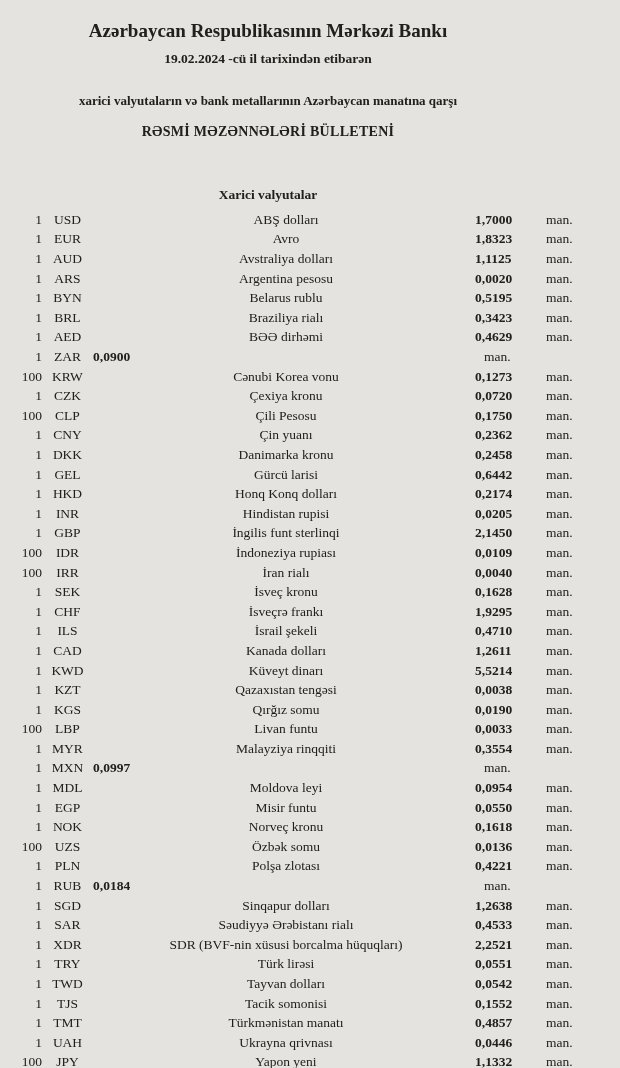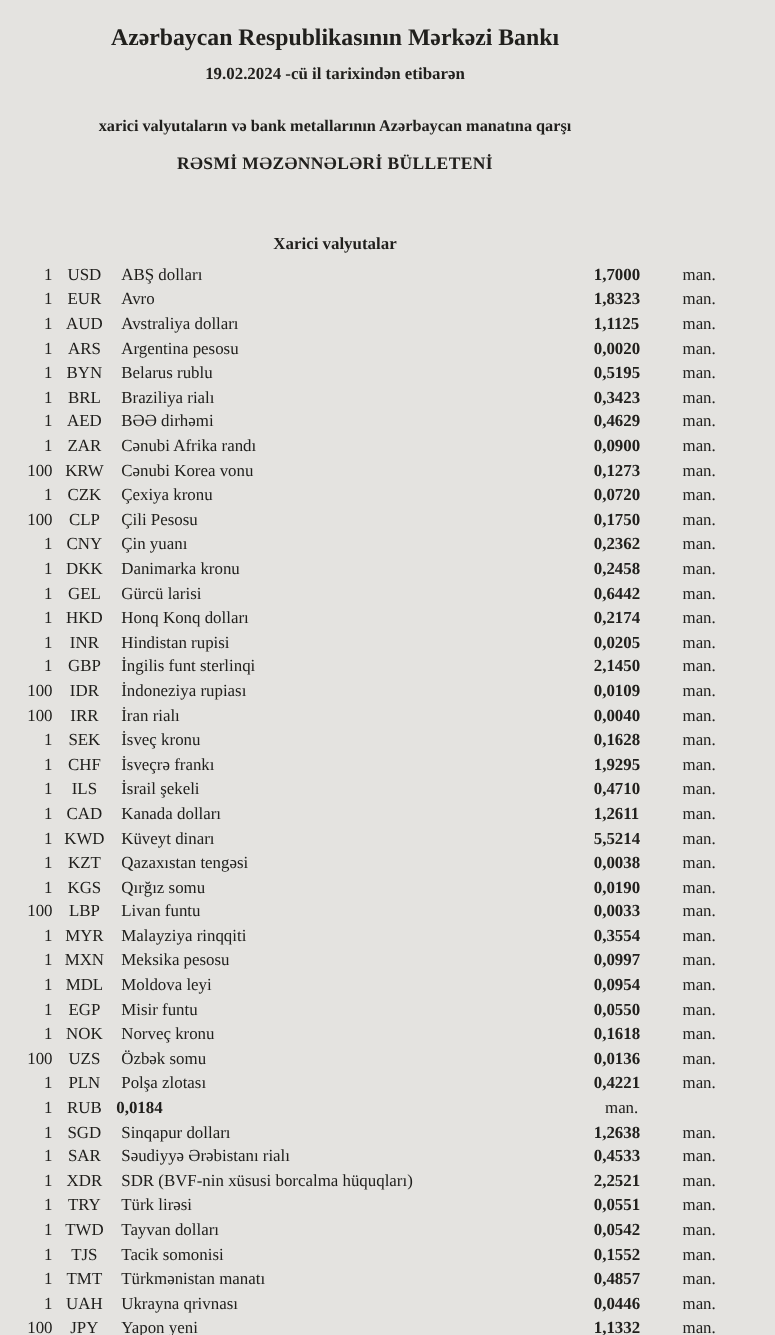--- a/index.html
+++ b/index.html
@@ -61,21 +61,21 @@
     font-size: 13.5px;
   }
   .cell-qty {
     text-align: right;
   }
   .cell-code {
     text-align: center;
   }
   .cell-name {
     padding-left: 4px;
-    text-align: left;
+    text-align: center;
     white-space: nowrap;
     overflow: hidden;
   }
   .cell-rate {
     text-align: left;
     font-weight: bold;
   }
   .cell-unit {
     text-align: left;
     padding-left: 9px;
@@ -148,21 +148,20 @@
     <span class="cell-qty">1</span>
     <span class="cell-code">AED</span>
     <span class="cell-name">BƏƏ dirhəmi</span>
     <span class="cell-rate">0,4629</span>
     <span class="cell-unit">man.</span>
   </div>
 
   <div class="rate-row">
     <span class="cell-qty">1</span>
     <span class="cell-code">ZAR</span>
-    <span class="cell-name">Cənubi Afrika randı</span>
     <span class="cell-rate">0,0900</span>
     <span class="cell-unit">man.</span>
   </div>
 
   <div class="rate-row">
     <span class="cell-qty">100</span>
     <span class="cell-code">KRW</span>
     <span class="cell-name">Cənubi Korea vonu</span>
     <span class="cell-rate">0,1273</span>
     <span class="cell-unit">man.</span>
@@ -316,21 +315,20 @@
     <span class="cell-qty">1</span>
     <span class="cell-code">MYR</span>
     <span class="cell-name">Malayziya rinqqiti</span>
     <span class="cell-rate">0,3554</span>
     <span class="cell-unit">man.</span>
   </div>
 
   <div class="rate-row">
     <span class="cell-qty">1</span>
     <span class="cell-code">MXN</span>
-    <span class="cell-name">Meksika pesosu</span>
     <span class="cell-rate">0,0997</span>
     <span class="cell-unit">man.</span>
   </div>
 
   <div class="rate-row">
     <span class="cell-qty">1</span>
     <span class="cell-code">MDL</span>
     <span class="cell-name">Moldova leyi</span>
     <span class="cell-rate">0,0954</span>
     <span class="cell-unit">man.</span>

